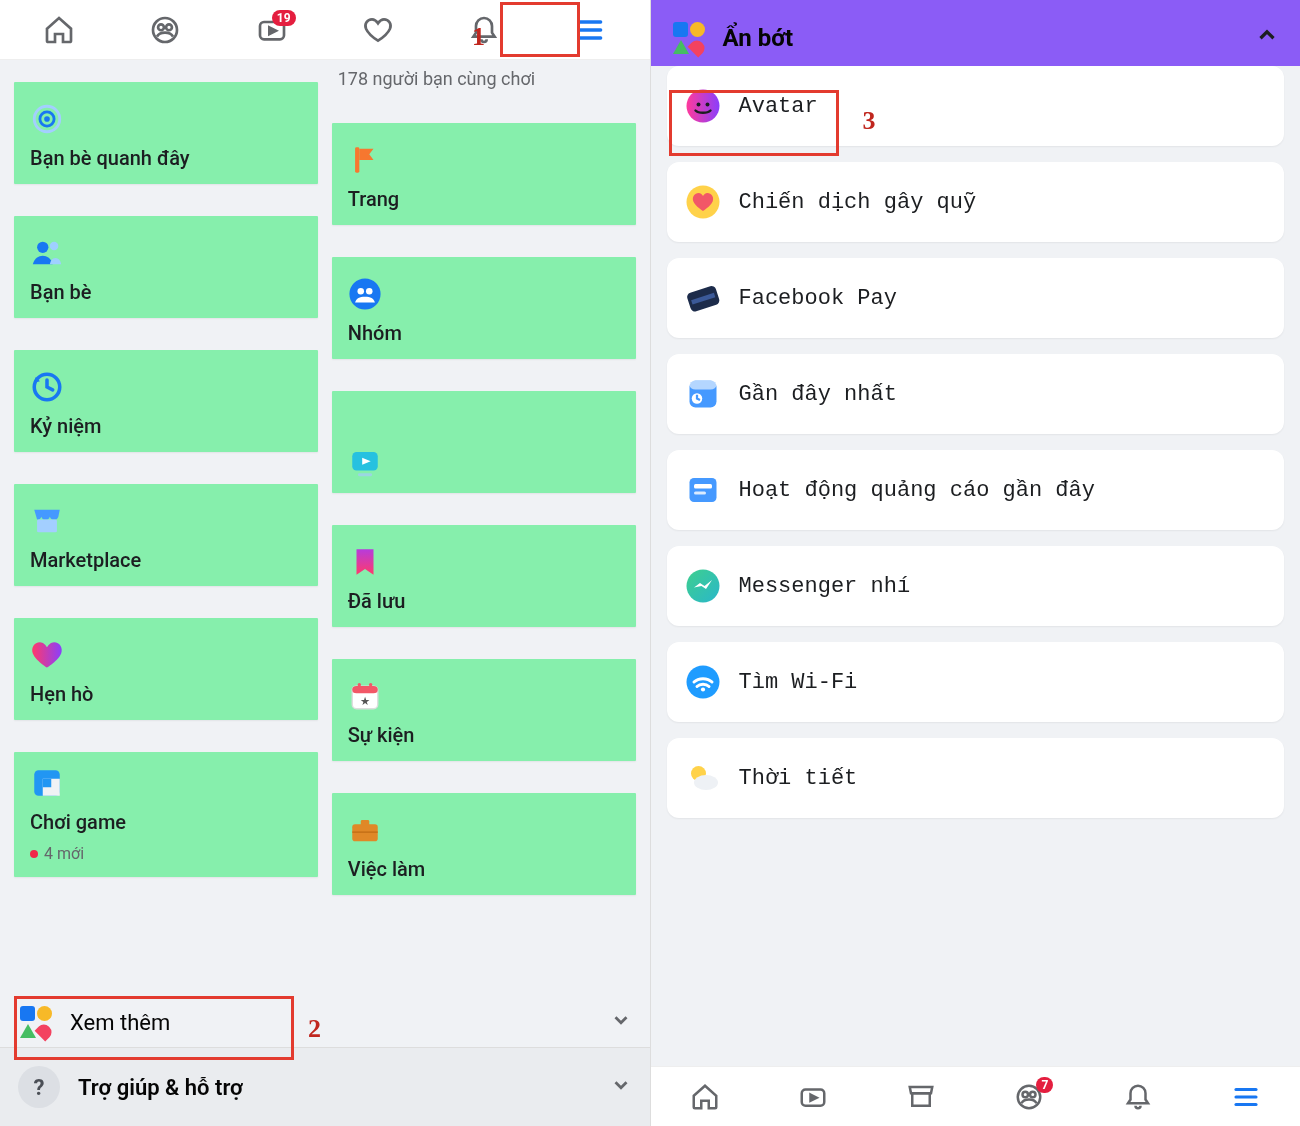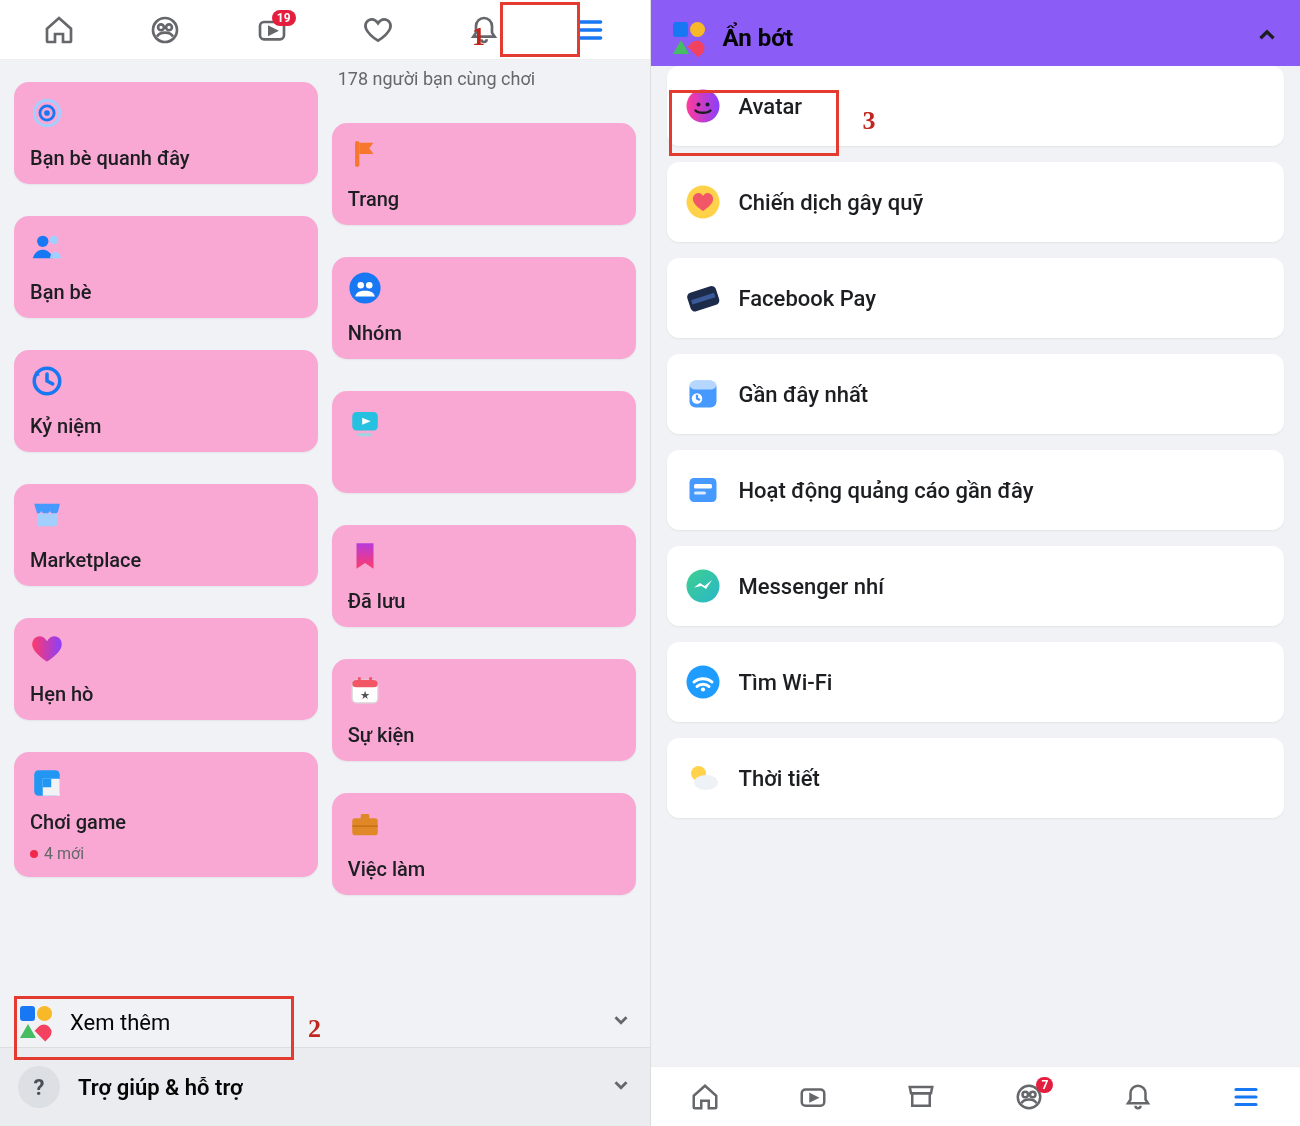--- a/index.html
+++ b/index.html
@@ -74,29 +74,29 @@
     display: flex;
     flex-direction: column;
     gap: 32px;
   }
   .sub-text {
     font-size: 18px;
     color: #65676b;
     padding: 8px 0 2px 6px;
   }
   .card {
-    background: #f9a8d4;
-    border-radius: 15px;
+    background: #86efac;
+    border-radius: 1px;
     box-shadow: 0 1px 2px rgba(0,0,0,0.06);
     padding: 14px 16px 14px 16px;
     display: flex;
     flex-direction: column;
     gap: 10px;
     min-height: 102px;
-    justify-content: space-between;
+    justify-content: flex-end;
   }
   .card .icon { width: 34px; height: 34px; display:flex; align-items:center; justify-content:center; }
   .card .label {
     font-size: 20px;
     font-weight: 500;
     color: #1c1e21;
   }
   .card .sub {
     font-size: 16px;
     color: #65676b;
@@ -148,20 +148,21 @@
     font-size: 24px;
     font-weight: 700;
     color: #050505;
   }
   .header-row .chev { margin-left: auto; color: #1c1e21; }
   .list {
     padding: 0 16px;
     display: flex;
     flex-direction: column;
     gap: 16px;
+    font-family: Liberation Mono, monospace;
   }
   .list .item {
     background: #fff;
     border-radius: 12px;
     box-shadow: 0 1px 2px rgba(0,0,0,0.06);
     padding: 22px 18px;
     display: flex;
     align-items: center;
     gap: 18px;
     font-size: 22px;

